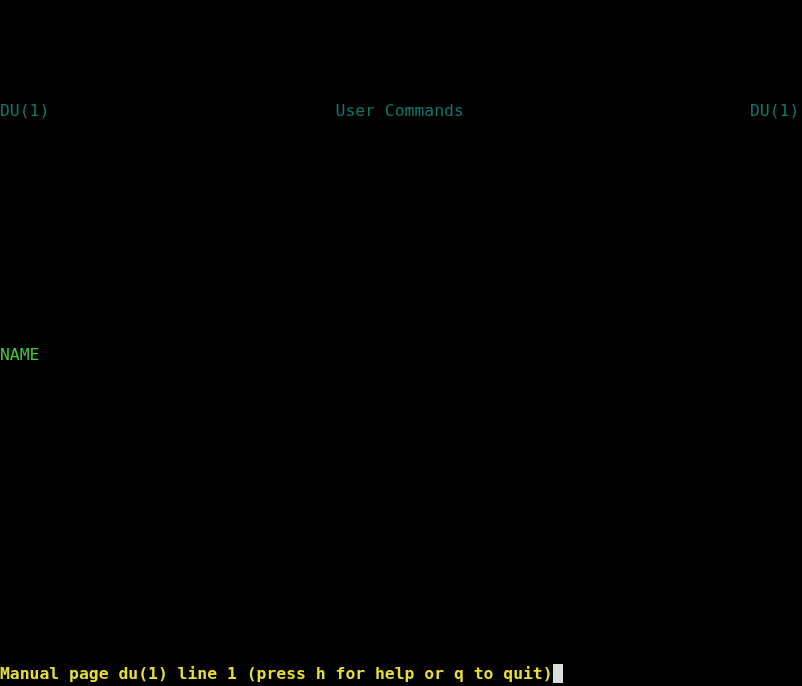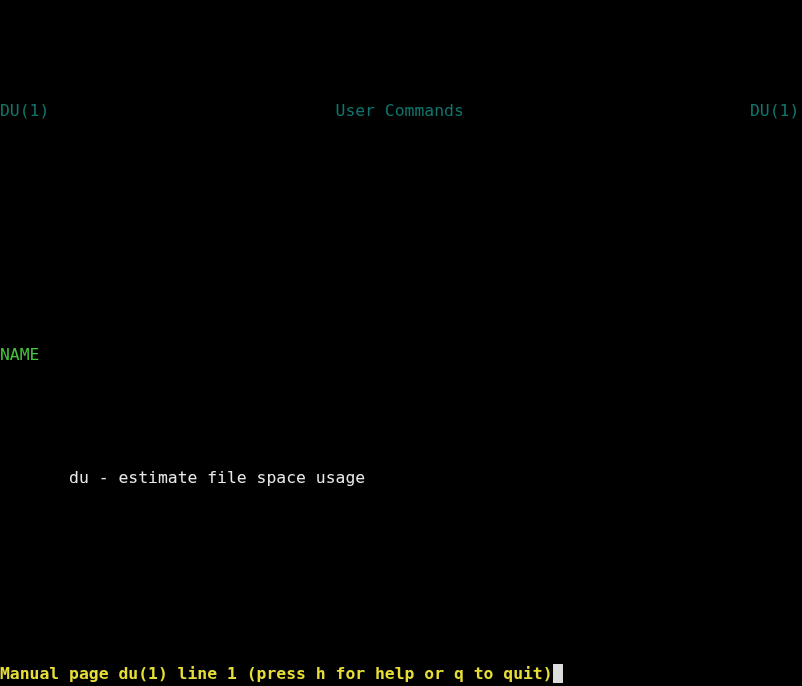--- a/index.html
+++ b/index.html
@@ -77,21 +77,21 @@
     
     <div class="row"><span class="hdr">DU(1)</span><span class="hdr">                             </span><span class="hdr">User Commands</span><span class="hdr">                             </span><span class="hdr">DU(1)</span></div>
 
     
     <div class="row"> </div>
 
     
     <div class="row"><span class="green">NAME</span></div>
 
     
-    <div class="row"><span class="plain">       </span><span class="plain">du - estimate file space usage</span></div>
+    <div class="row"><span class="plain">       </span></div>
 
     
     <div class="row"> </div>
 
     
     
 
     
     
 

